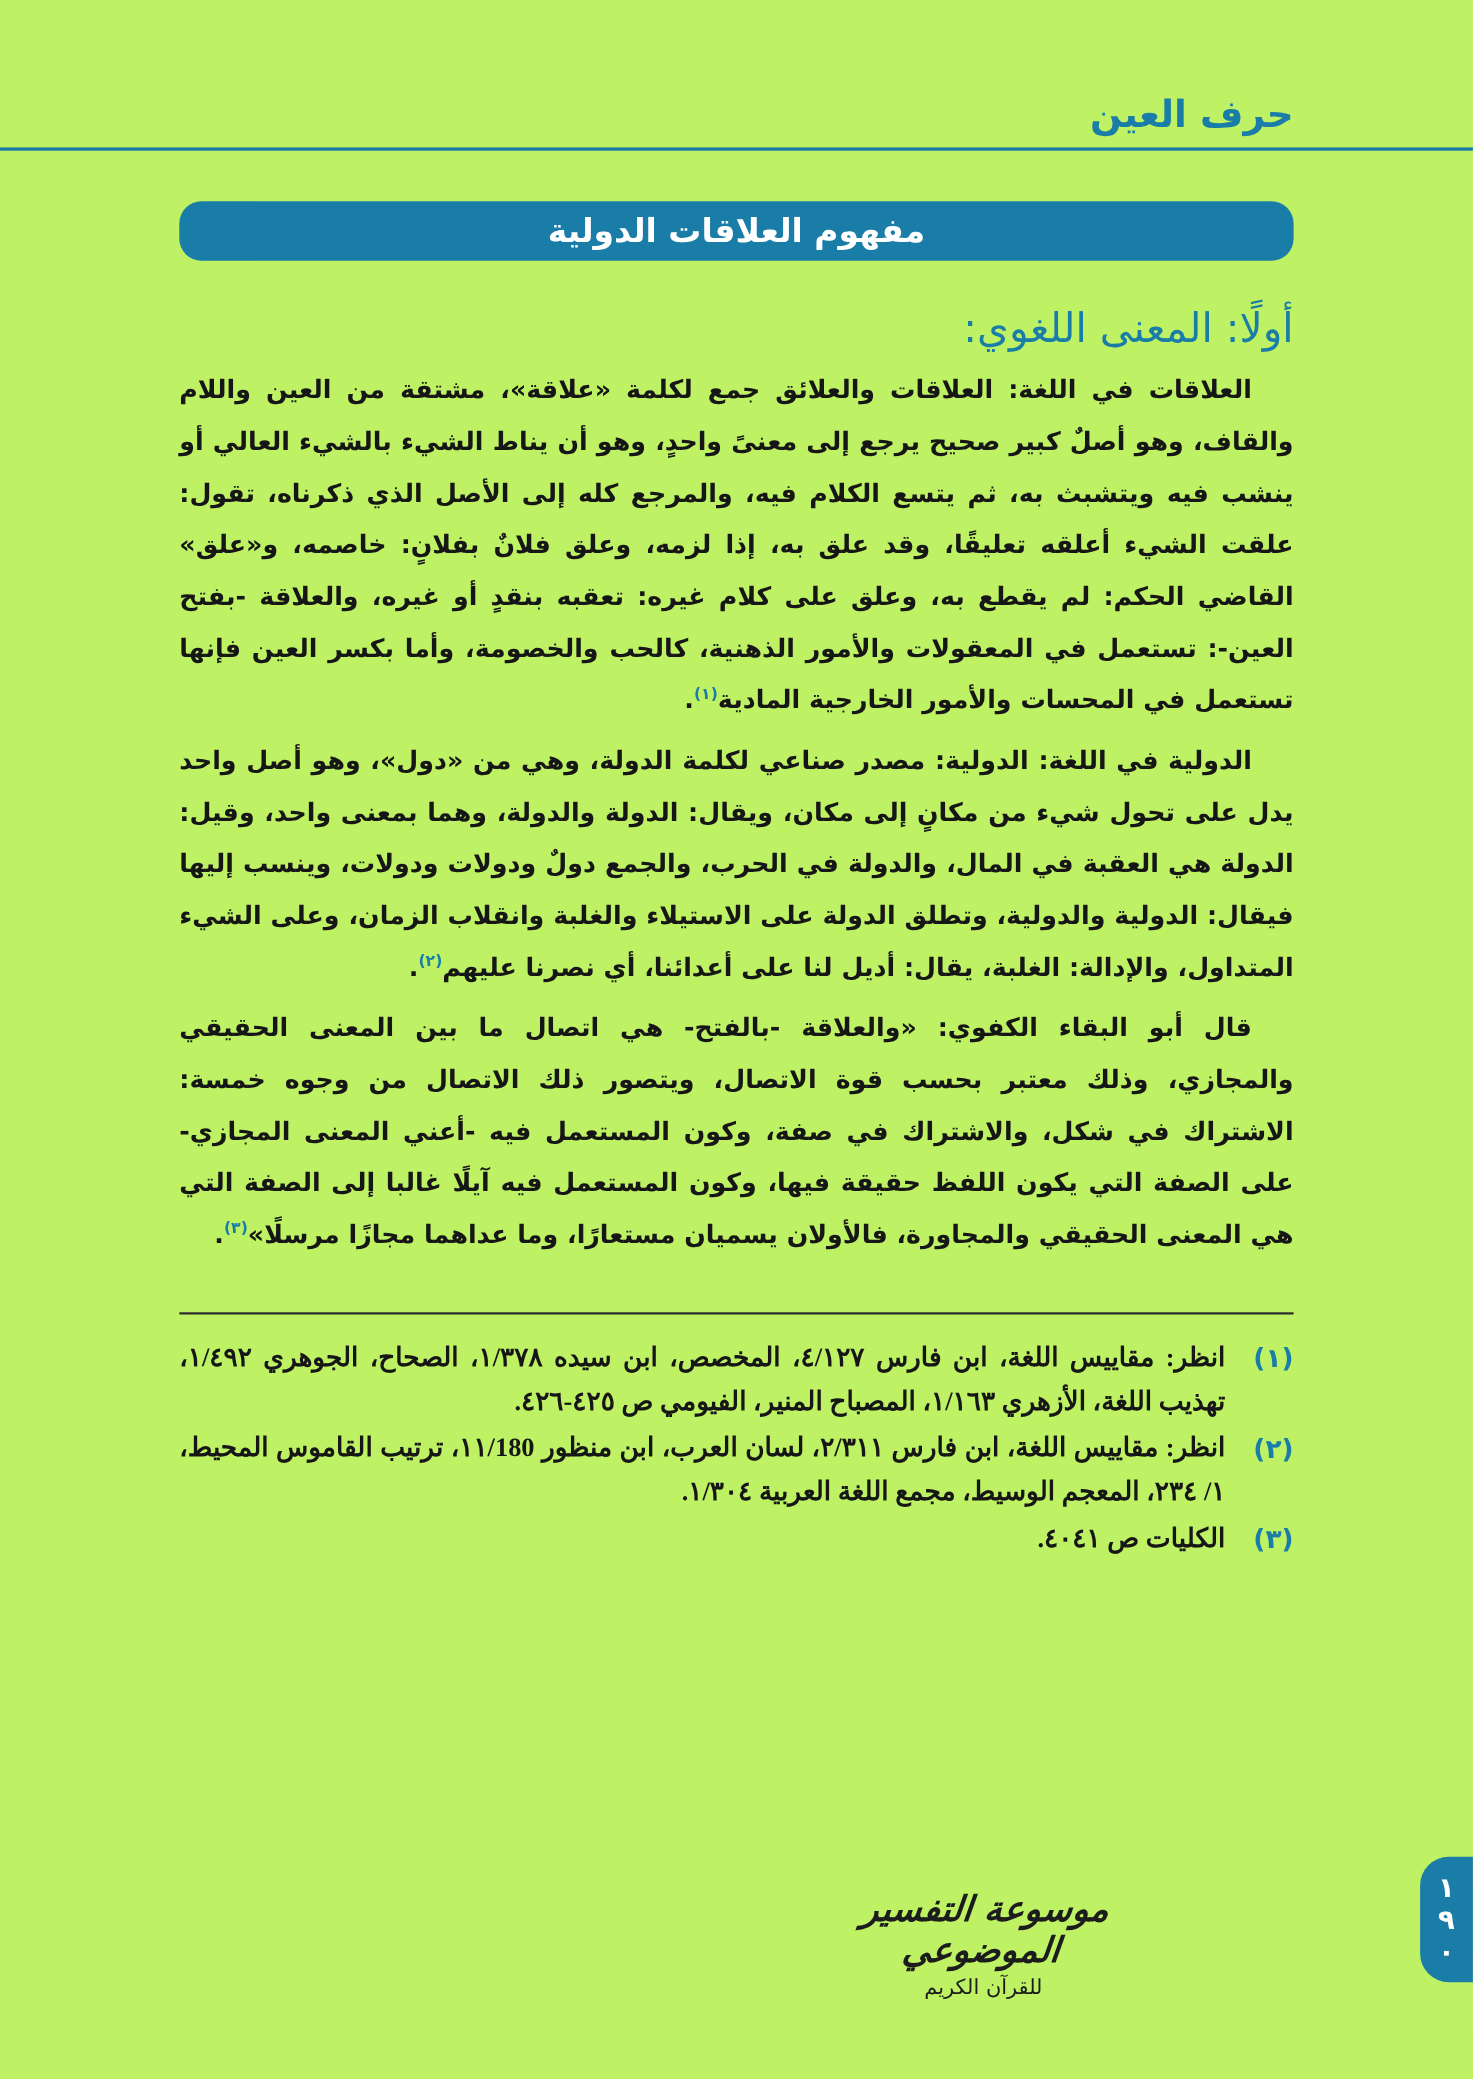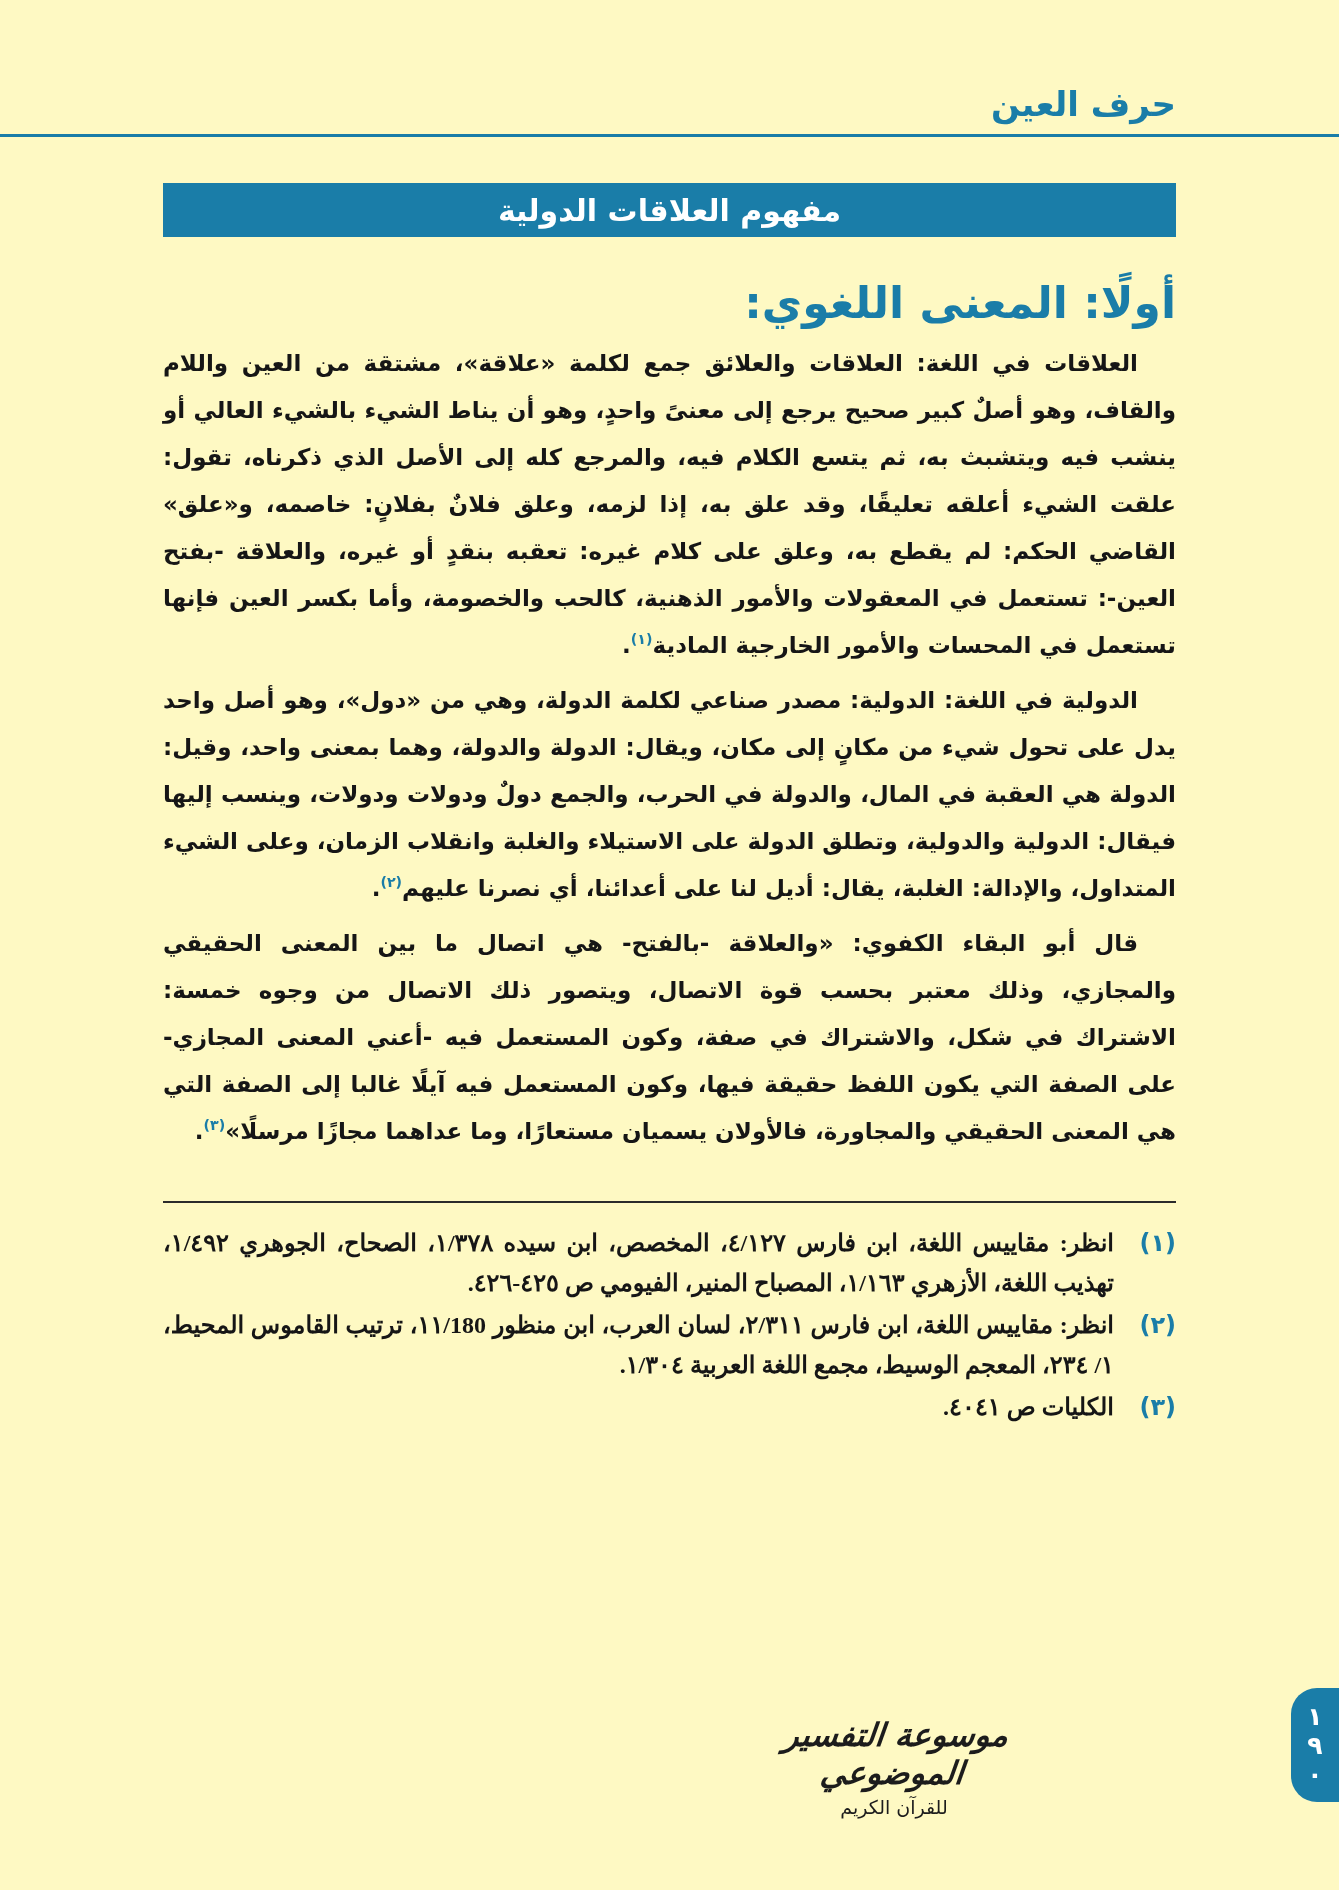--- a/index.html
+++ b/index.html
@@ -4,21 +4,21 @@
 <style>
   html, body {
     margin: 0;
     padding: 0;
     background: #ffffff;
   }
   .page {
     position: relative;
     width: 1339px;
     height: 1890px;
-    background: #fef9c3;
+    background: #bef264;
     direction: rtl;
     font-family: "DejaVu Sans", sans-serif;
     color: #161616;
     overflow: hidden;
   }
   .header-row {
     padding: 84px 163px 0 163px;
   }
   .calligraphy {
     color: var(--accent, #1a7da8);
@@ -32,33 +32,34 @@
     height: 3px;
     background: var(--accent, #1a7da8);
   }
   .banner {
     margin: 46px 163px 0 163px;
     height: 54px;
     background: var(--accent, #1a7da8);
     display: flex;
     align-items: center;
     justify-content: center;
+    border-radius: 20px;
   }
   .banner-title {
     color: #ffffff;
     font-size: 30px;
     font-weight: 700;
   }
   .content {
     padding: 0 163px;
   }
   .subheading {
     color: var(--accent, #1a7da8);
-    font-size: 44px;
-    font-weight: 700;
+    font-size: 37px;
+    font-weight: 400;
     margin: 40px 0 12px 0;
   }
   p.body {
     margin: 8px 0 0 0;
     font-size: 23px;
     font-weight: 700;
     line-height: 47px;
     text-align: justify;
     text-indent: 38px;
     color: #161616;

